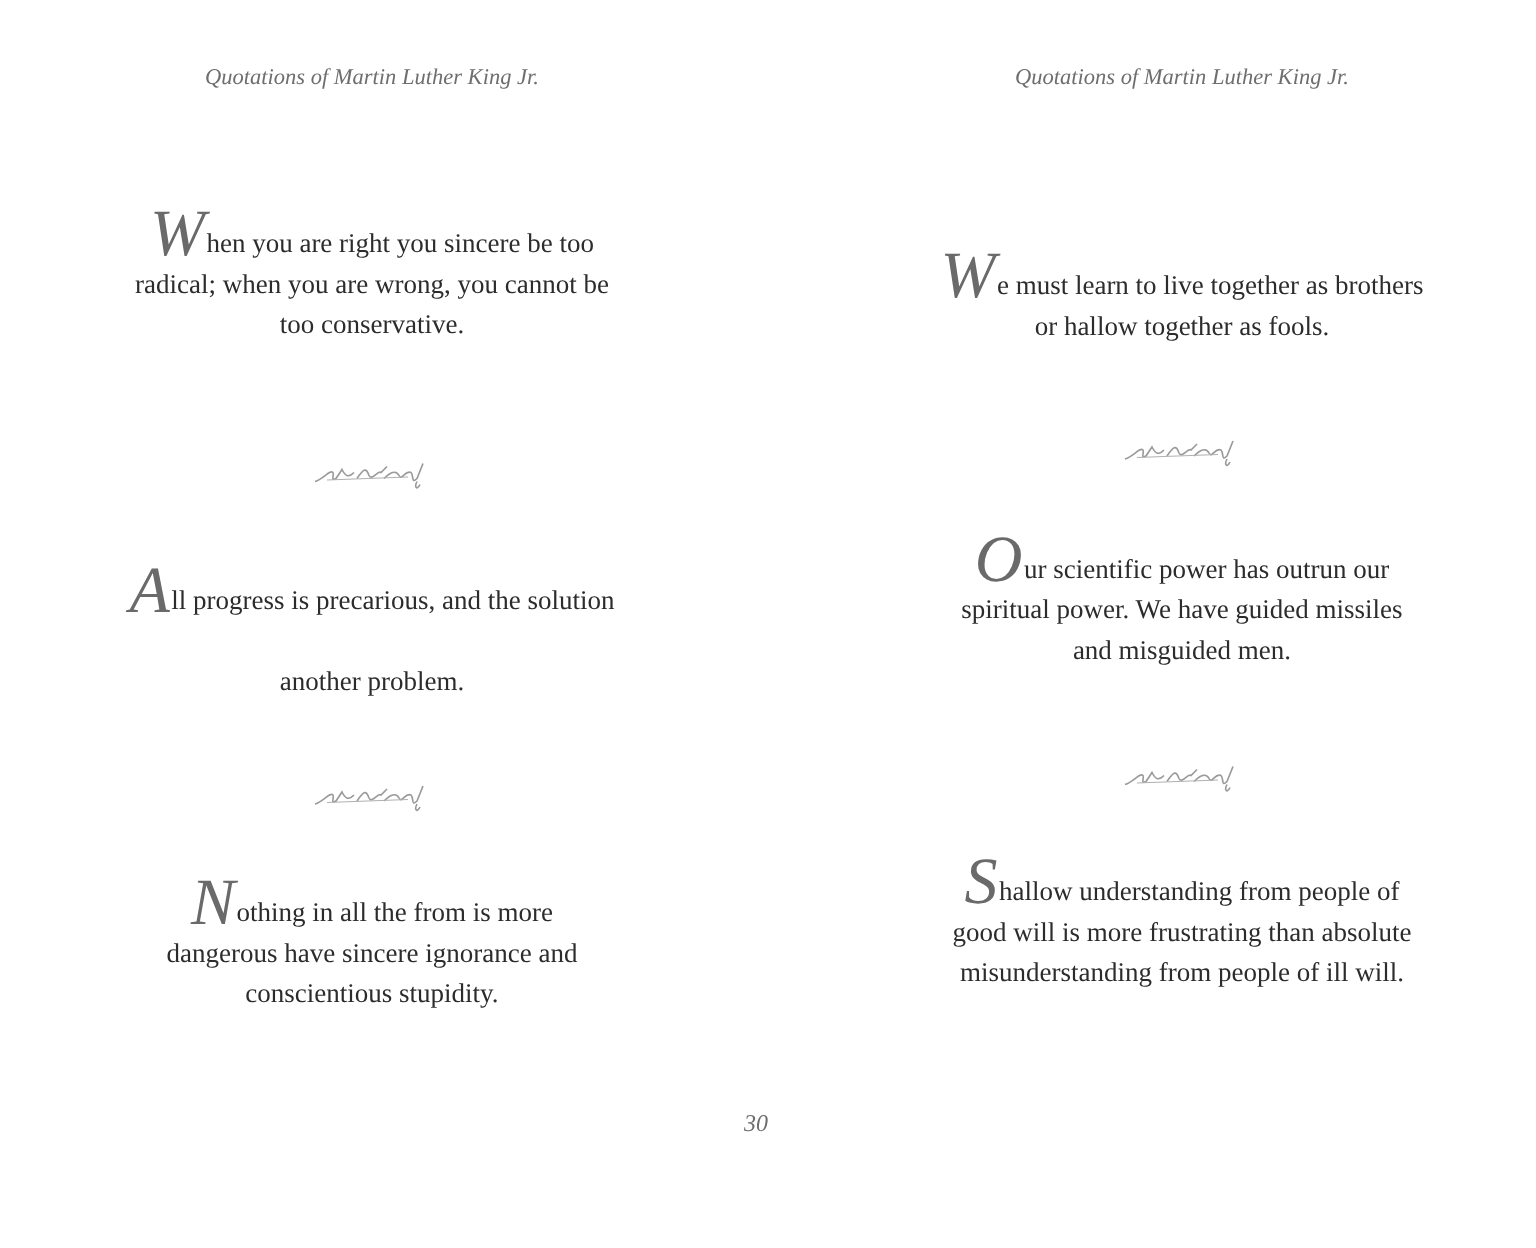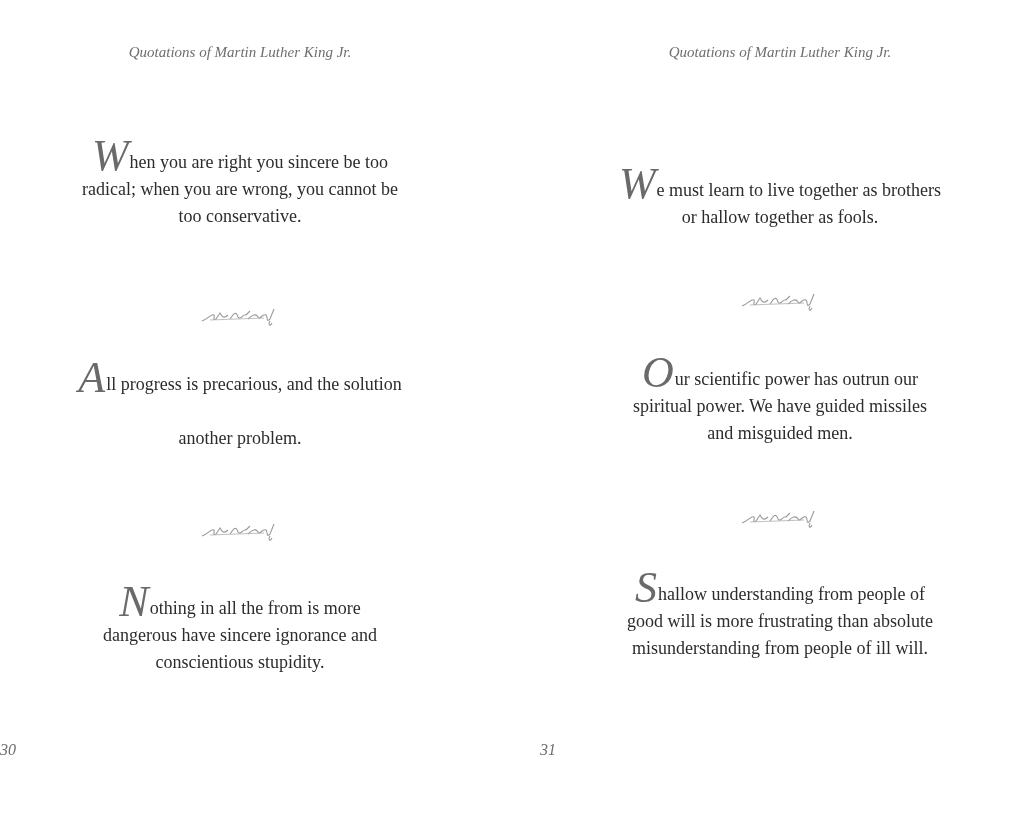--- a/index.html
+++ b/index.html
@@ -1,60 +1,60 @@
 <!DOCTYPE html>
 <html><head>
 <meta charset="utf-8">
 <style>
   html, body { margin: 0; padding: 0; }
   body {
     width: 1024px; height: 832px; background: #ffffff; position: relative; overflow: hidden;
     font-family: "Liberation Serif", "DejaVu Serif", serif; color: #2a2a2a;
   }
-  .page { position: absolute; top: 0; width: 480px; height: 832px; }
+  .page { position: absolute; top: 0; width: 480px; height: 832px; padding-left: 16px; }
   .page.left { left: 0; }
   .page.right { left: 540px; }
   .running-head {
     position: absolute; top: 44px; left: 0; width: 100%; text-align: center;
     font-style: italic; font-size: 15px; color: #6e6e6e;
   }
   .quote {
     position: absolute; left: 0; width: 100%; text-align: center;
     font-size: 18px; line-height: 27px; color: #2c2c2c;
   }
   .quote .dropcap {
     font-style: italic; font-size: 44px; color: #6a6a6a; line-height: 20px;
     vertical-align: -2px; margin-right: 1px;
   }
   .sig {
     position: absolute; left: 50%; width: 80px; height: 26px; margin-left: -40px;
   }
   .page-number {
-    position: absolute; top: 741px; width: 100%; text-align: left;
+    position: absolute; top: 741px; width: 100%; text-align: right;
     font-style: italic; font-size: 16px; color: #6e6e6e;
   }
 </style>
 </head>
 <body>
 
 <div class="page left">
   <div class="running-head">Quotations of Martin Luther King Jr.</div>
 
   <div class="quote" style="top:146px;">
     <span class="dropcap">W</span><span>hen you are right you sincere be too</span><br>
     <span>radical; when you are wrong, you cannot be</span><br>
     <span>too conservative.</span>
   </div>
 
   <svg class="sig" style="top:303px;" viewBox="0 0 80 26">
     <path d="M2 18 C8 16, 12 10, 14 12 C15 14, 12 18, 16 16 L20 10 C22 14, 24 16, 28 12 M30 16 C34 10, 36 8, 38 14 C40 18, 44 10, 46 12 L50 8 M48 16 C52 12, 56 10, 58 14 C60 18, 62 10, 66 12 C68 14, 66 20, 70 16 L74 6 M72 20 C70 24, 68 22, 70 18" stroke="#9a9a9a" stroke-width="1.1" fill="none"></path>
     <path d="M10 17 L64 15" stroke="#b0b0b0" stroke-width="0.8" fill="none"></path>
   </svg>
 
-  <div class="quote" style="top:368px;">
+  <div class="quote" style="top:384px;">
     <span class="dropcap">A</span><span>ll progress is precarious, and the solution</span><br>
     <br>
     <span>another problem.</span>
   </div>
 
   <svg class="sig" style="top:518px;" viewBox="0 0 80 26">
     <path d="M2 18 C8 16, 12 10, 14 12 C15 14, 12 18, 16 16 L20 10 C22 14, 24 16, 28 12 M30 16 C34 10, 36 8, 38 14 C40 18, 44 10, 46 12 L50 8 M48 16 C52 12, 56 10, 58 14 C60 18, 62 10, 66 12 C68 14, 66 20, 70 16 L74 6 M72 20 C70 24, 68 22, 70 18" stroke="#9a9a9a" stroke-width="1.1" fill="none"></path>
     <path d="M10 17 L64 15" stroke="#b0b0b0" stroke-width="0.8" fill="none"></path>
   </svg>
 

